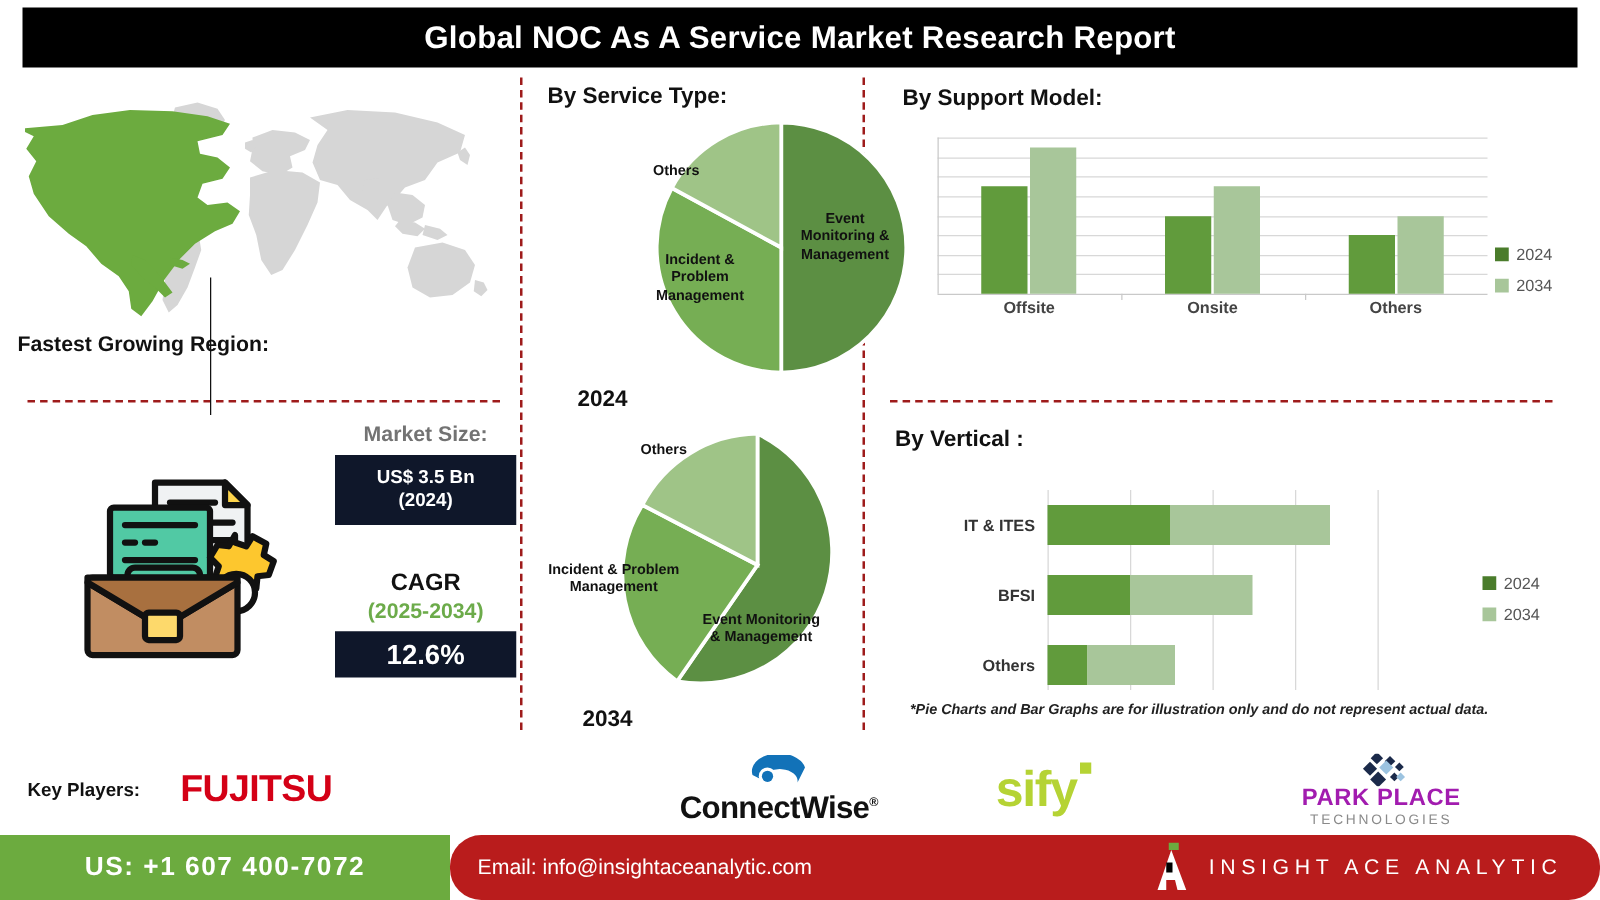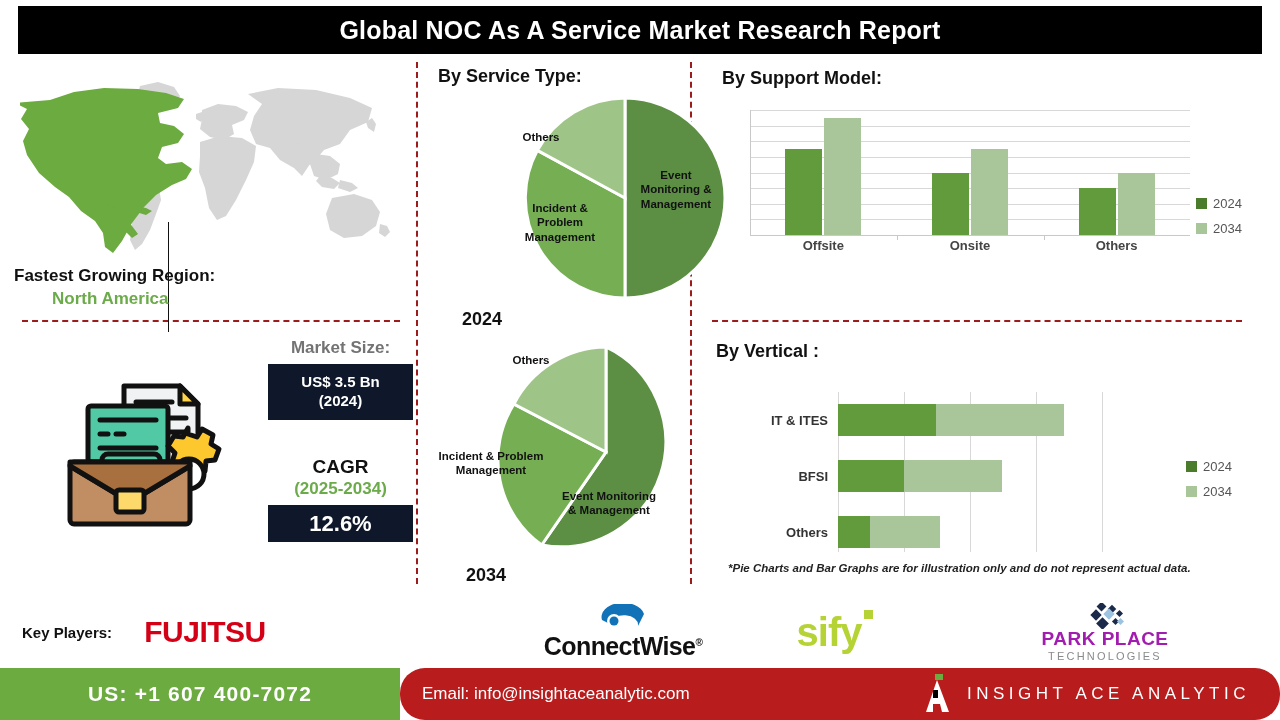--- a/index.html
+++ b/index.html
@@ -128,21 +128,21 @@
   .kaseya-txt { font-size: 31px; font-weight: bold; color: #111; letter-spacing: -.8px; }
   .cw-txt { font-size: 25px; font-weight: bold; color: #111; letter-spacing: -.6px; }
   .cw-reg { font-size: 10px; vertical-align: super; }
   .sify-txt { font-size: 40px; font-weight: bold; color: #b5d334; letter-spacing: -1px; }
   .pp-txt { font-size: 19px; font-weight: bold; color: #a21caf; letter-spacing: .5px; line-height: 1; }
   .pp-sub { font-size: 11px; color: #8a8a8a; letter-spacing: 2.2px; margin-top: 2px; }
 
   
   .footer { position: absolute; left: 0; bottom: 0; width: 1280px; height: 52px; display: flex; }
   .foot-phone {
-    width: 400px; background: #6cab3f; color: #ffffff;
+    width: 360px; background: #6cab3f; color: #ffffff;
     display: flex; align-items: center; justify-content: center;
     font-size: 21px; font-weight: bold; letter-spacing: 1.2px;
   }
   .foot-rest { flex: 1; background: #b91c1c; display: flex; align-items: center; border-radius: 25px; }
   .foot-email { color: #ffffff; font-size: 17px; padding-left: 22px; }
   .brand { display: flex; align-items: center; gap: 14px; margin-left: auto; padding-right: 30px; }
   .brand-name { color: #ffffff; font-size: 17px; letter-spacing: 4.5px; }
 </style>
 </head>
 <body>
@@ -193,21 +193,20 @@
       <path d="M86 132 l10 4 8 8 8 10 6 8 -6 4 -8 -8 -10 -8 -9 -10 z"></path>
 
       <path d="M116 134 l10 2 6 3 -6 4 -10 -3 z"></path>
     </g>
   </svg>
   <div class="map-pointer"></div>
 </div>
 
 <div class="region-block">
   <div class="region-label">Fastest Growing Region:</div>
-  <div class="region-value">North America</div>
 </div>
 
 <div class="illus">
   <svg viewBox="0 0 200 165" xmlns="http://www.w3.org/2000/svg">
 
     <path d="M66 24 h56 l18 18 v64 h-74 z" fill="#f0f2f3" stroke="#111" stroke-width="5" stroke-linejoin="round"></path>
     <path d="M122 24 v18 h18 z" fill="#fdd44b" stroke="#111" stroke-width="5" stroke-linejoin="round"></path>
     <g stroke="#111" stroke-width="5" stroke-linecap="round">
       <line x1="78" y1="40" x2="114" y2="40"></line>
       <line x1="78" y1="56" x2="128" y2="56"></line>

